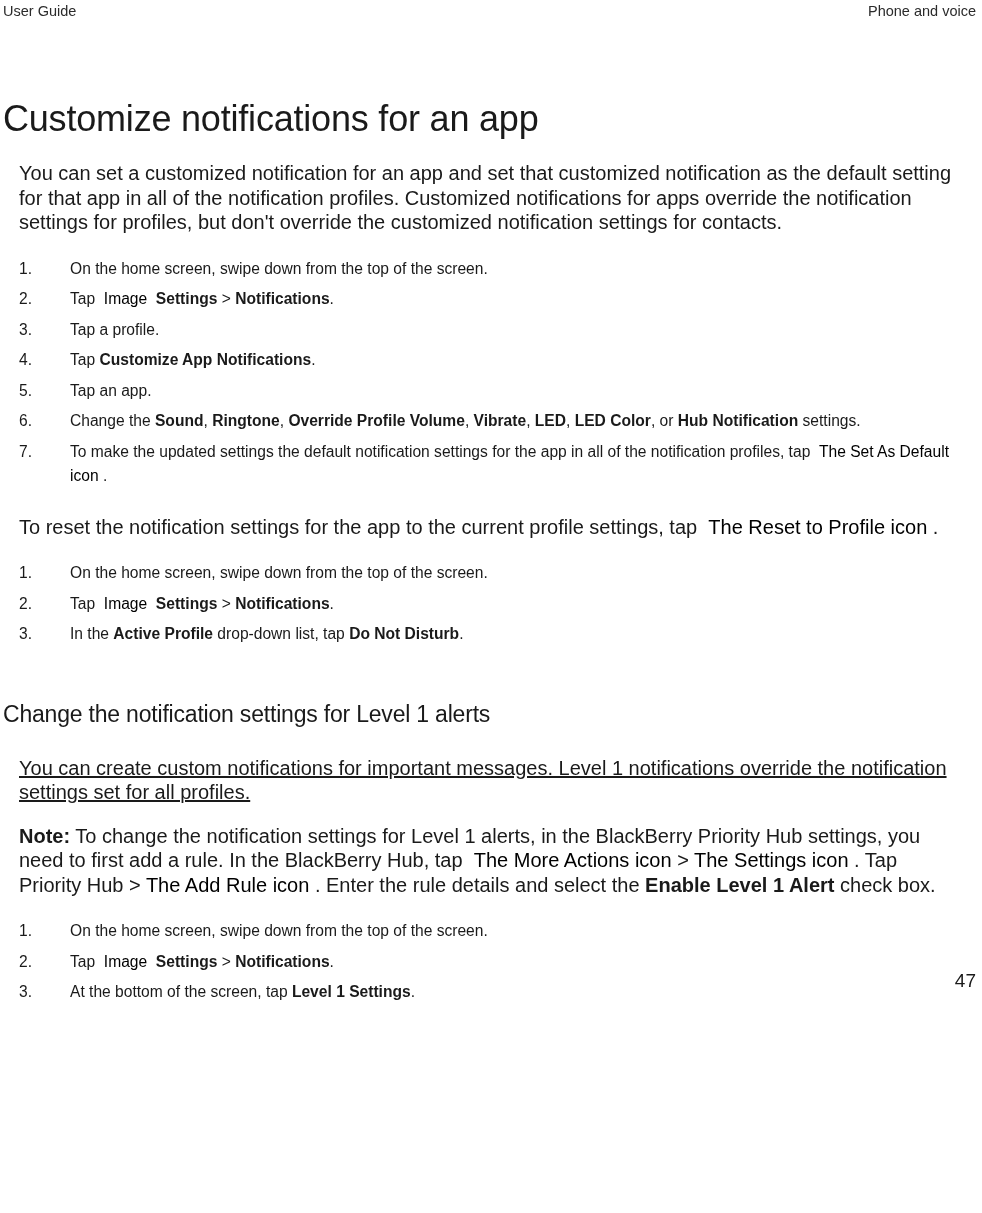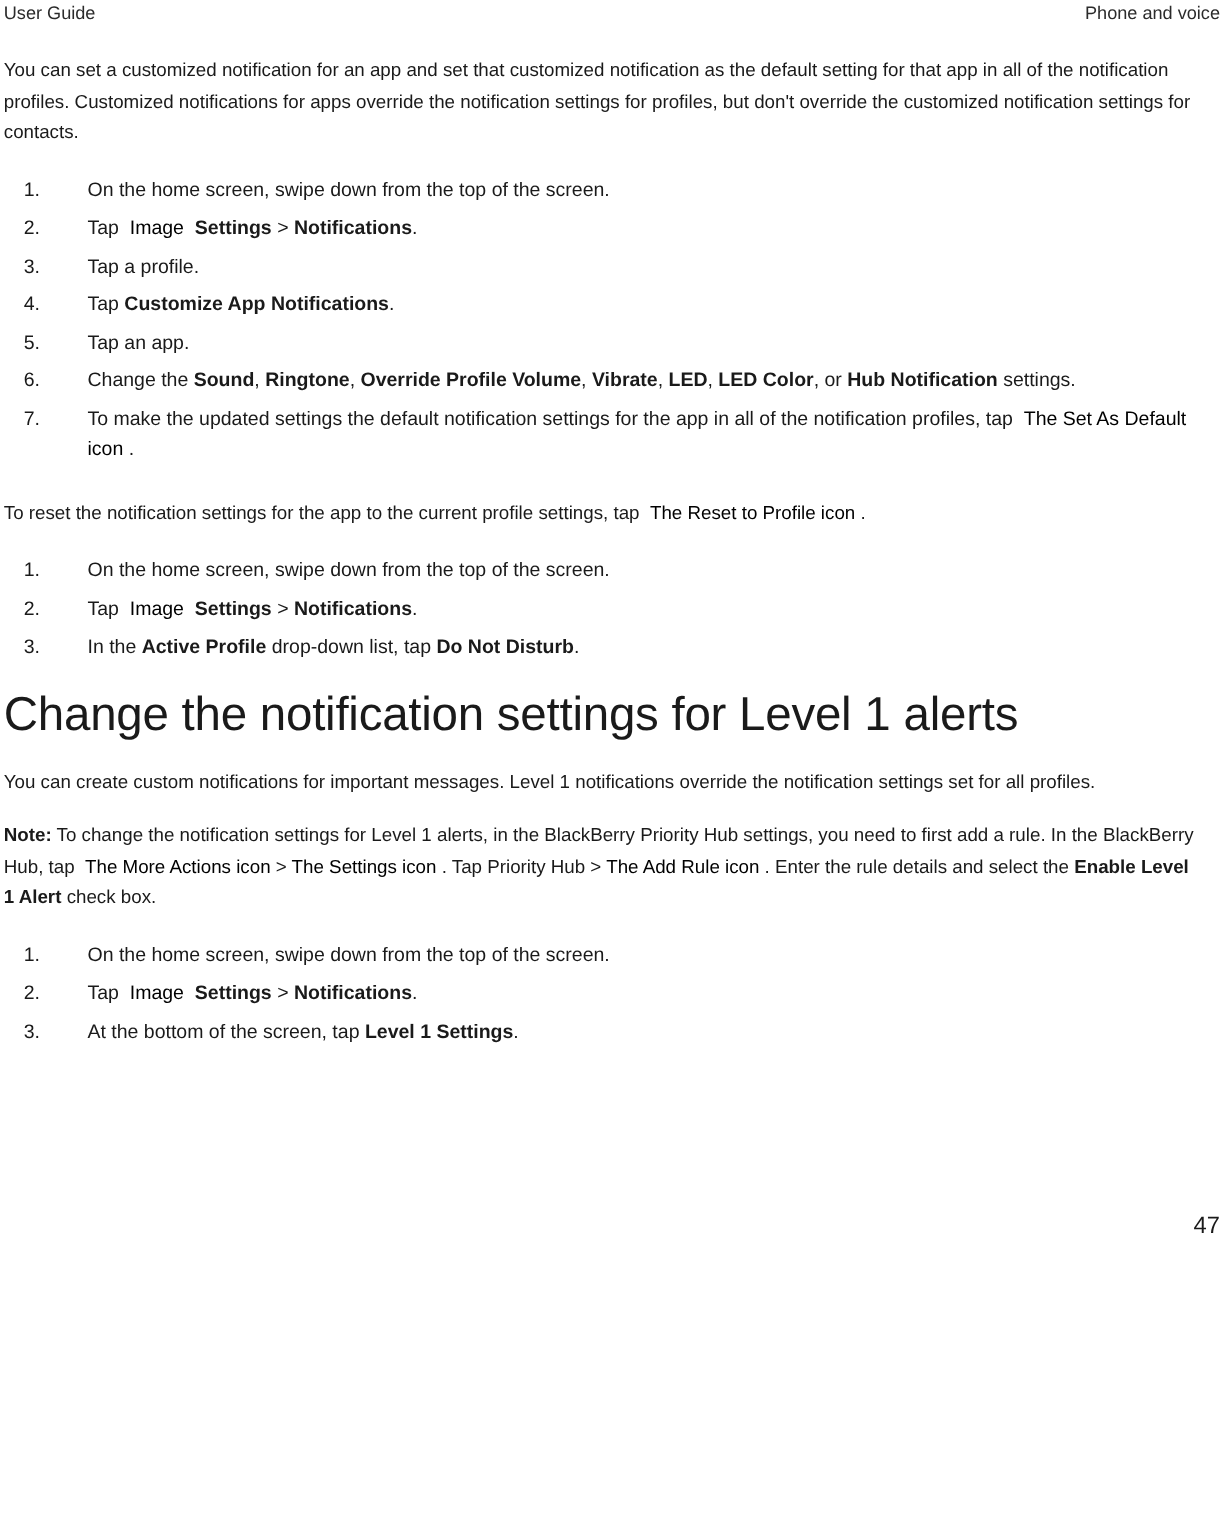--- a/index.html
+++ b/index.html
@@ -58,34 +58,34 @@
     font-size: 36px;
     line-height: 42px;
     letter-spacing: -0.2px;
     color: #1a1a1a;
     margin: 0;
     padding: 0;
     white-space: nowrap;
   }
   h1.t1 { margin-top: 74px; }
   h1.t2 { margin-top: 49px; }
-  h1.t3 { margin-top: 20px; font-size: 38px; }
+  h1.t3 { margin-top: 46px; font-size: 23px; }
 
   p.body {
-    font-size: 15px;
+    font-size: 20px;
     line-height: 24.5px;
-    margin: 0;
+    margin: 16px;
     padding: 0;
     color: #1a1a1a;
     max-width: 960px;
   }
   p.p-first { margin-top: 21px; }
   p.p-gap   { margin-top: 19px; }
   p.p-reset { margin-top: 26px; }
-  p.p-intro { margin-top: 21px; }
+  p.p-intro { margin-top: 21px; text-decoration: underline; }
 
   b, strong { font-weight: 700; }
   .red { color: #000000; }
 
   ol.steps {
     list-style: none;
     margin: 16px;
     padding: 0;
     counter-reset: step;
   }
@@ -133,20 +133,21 @@
 
 <div class="page">
 
   <div class="running-header">
     <span class="rh-left">User Guide</span>
     <span class="rh-right">Phone and voice</span>
   </div>
 
   <div class="content">
 
+    <h1 class="section-title t1">Customize notifications for an app</h1>
 
     <p class="body p-first">You can set a customized notification for an app and set that customized notification as the default setting for that app in all of the notification profiles. Customized notifications for apps override the notification settings for profiles, but don't override the customized notification settings for contacts.</p>
 
 
     <ol class="steps gap-top">
       <li><span>On the home screen, swipe down from the top of the screen.</span></li>
 
       <li><span>Tap</span>&nbsp; <span class="red">Image</span>&nbsp; <b>Settings</b> <span>&gt;</span> <b>Notifications</b><span>.</span></li>
 
       <li><span>Tap a profile.</span></li>

